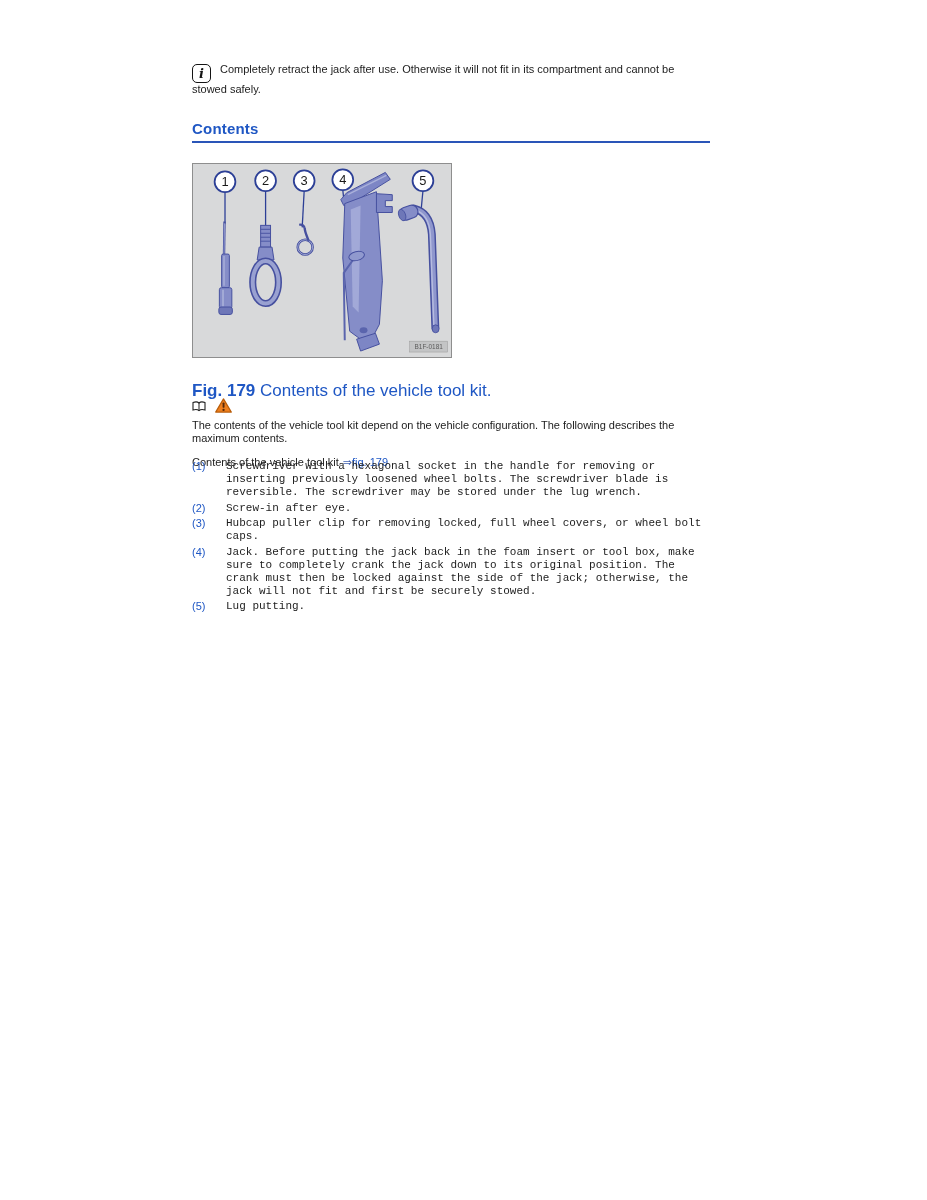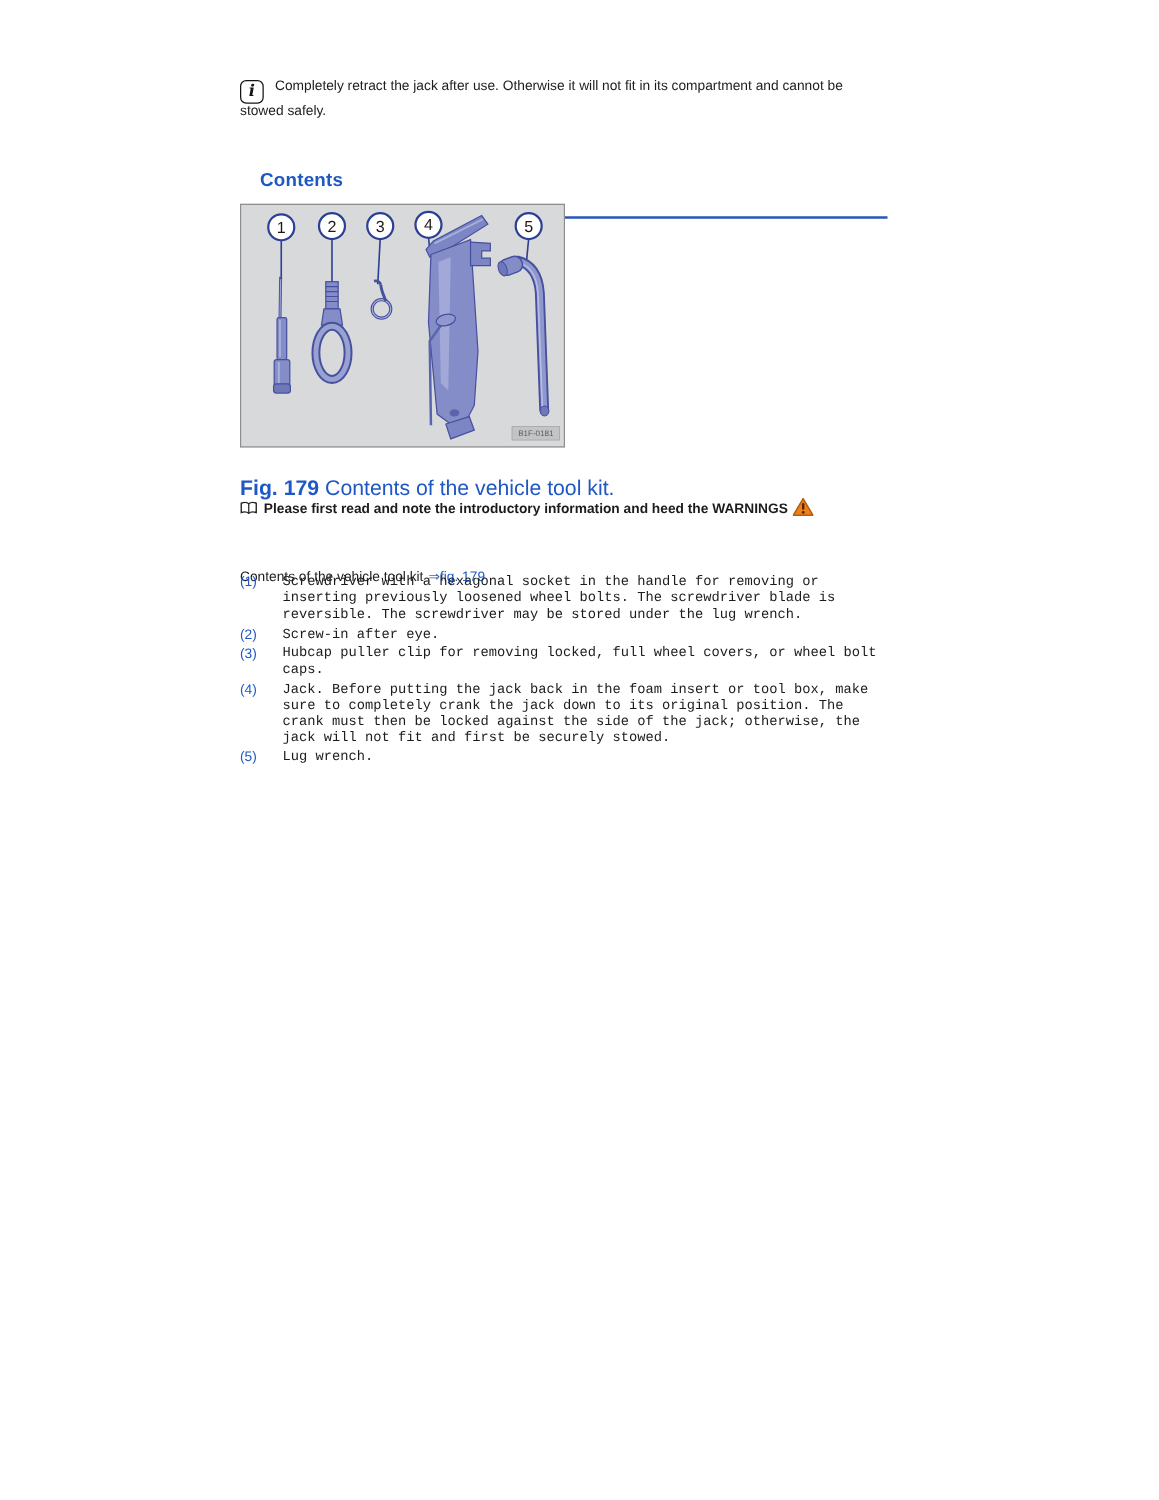--- a/index.html
+++ b/index.html
@@ -10,21 +10,21 @@
   
   .info-note{position:absolute;left:192px;top:52px;width:500px;font-size:11px;line-height:13px;}
   .info-icon{
     display:inline-flex;align-items:center;justify-content:center;
     width:17px;height:17px;border:1.7px solid #141414;border-radius:5px;
     margin-right:9px;vertical-align:-5px;background:#fff;
   }
   .info-icon span{font-family:"DejaVu Serif",serif;font-style:italic;font-weight:bold;font-size:13px;line-height:13px;color:#141414;}
   
   .section-head{position:absolute;left:192px;top:120px;width:518px;border-bottom:2px solid #2a55b8;padding-bottom:4px;}
-  .section-head h1{margin:16px;font-size:15px;font-weight:bold;color:#1f57c4;letter-spacing:.2px;}
+  .section-head h1{margin:0;font-size:15px;font-weight:bold;color:#1f57c4;letter-spacing:.2px;}
   
   .figure{position:absolute;left:192px;top:163px;width:260px;height:195px;border:1px solid #8e8e8e;box-sizing:border-box;background:#d8d9da;}
   .figure svg{display:block;width:100%;height:100%;}
   .fig-caption{position:absolute;left:192px;top:364px;font-size:17px;color:#1f57c4;}
   .fig-caption .lbl{font-weight:bold;}
   
   .read-note{position:absolute;left:192px;top:387px;width:520px;font-size:11px;font-weight:bold;line-height:14px;}
   .book-ic{vertical-align:-2px;margin-right:5px;}
   .warn-ic{vertical-align:-3px;margin-left:4px;}
   
@@ -142,27 +142,28 @@
 
   <p class="fig-caption">
     <span class="lbl">Fig. 179</span>
     <span>Contents of the vehicle tool kit.</span>
   </p>
 
   <p class="read-note">
     <svg class="book-ic" width="14" height="11" viewBox="0 0 14 11">
       <path d="M1,1.6 C3.4,0.6 5.5,0.7 7,2 C8.5,0.7 10.6,0.6 13,1.6 L13,9 C10.6,8.2 8.5,8.3 7,9.6 C5.5,8.3 3.4,8.2 1,9 Z" fill="#ffffff" stroke="#222222" stroke-width="1.1"></path>
       <line x1="7" y1="2" x2="7" y2="9.6" stroke="#222222" stroke-width="1"></line>
-    </svg><span>Please first read and note the introductory information and heed the WARNINGS</span><svg class="warn-ic" width="17" height="15" viewBox="0 0 17 15">
+    </svg><svg class="warn-ic" width="17" height="15" viewBox="0 0 17 15">
       <polygon points="8.5,0.9 16.3,14.1 0.7,14.1" fill="#ee7f1d" stroke="#b95d0a" stroke-width="1.2" stroke-linejoin="round"></polygon>
       <rect x="7.6" y="4.4" width="1.9" height="5.4" rx="0.9" fill="#57290a"></rect>
       <circle cx="8.55" cy="11.9" r="1.15" fill="#57290a"></circle>
     </svg>
   </p>
 
+  <p class="intro">The contents of the vehicle tool kit depend on the vehicle configuration. The following describes the maximum contents.</p>
 
   <p class="subhead">
     <span class="t">Contents of the vehicle tool kit</span><span class="arrow">⇒</span><a class="link">fig. 179</a>
   </p>
 
   <div class="tool-list">
     <div class="tool-row">
       <span class="num">(1)</span>
       <span class="txt">Screwdriver with a hexagonal socket in the handle for removing or inserting previously loosened wheel bolts. The screwdriver blade is reversible. The screwdriver may be stored under the lug wrench.</span>
     </div>
@@ -173,17 +174,17 @@
     <div class="tool-row">
       <span class="num">(3)</span>
       <span class="txt">Hubcap puller clip for removing locked, full wheel covers, or wheel bolt caps.</span>
     </div>
     <div class="tool-row">
       <span class="num">(4)</span>
       <span class="txt">Jack. Before putting the jack back in the foam insert or tool box, make sure to completely crank the jack down to its original position. The crank must then be locked against the side of the jack; otherwise, the jack will not fit and first be securely stowed.</span>
     </div>
     <div class="tool-row">
       <span class="num">(5)</span>
-      <span class="txt">Lug wrench.</span>
+      <span class="txt">Lug putting.</span>
     </div>
   </div>
 
 </div>
 
 </body></html>

